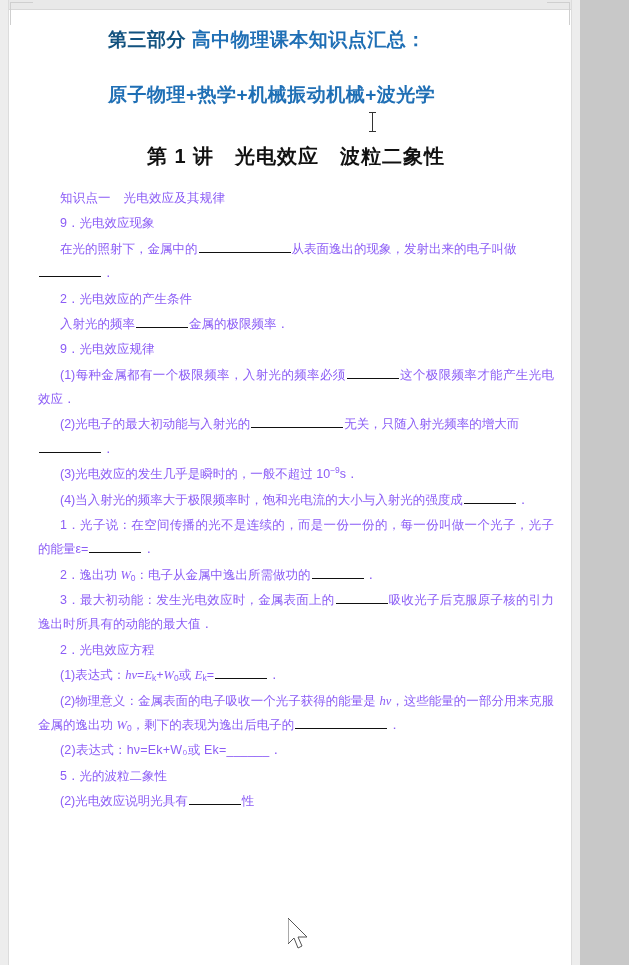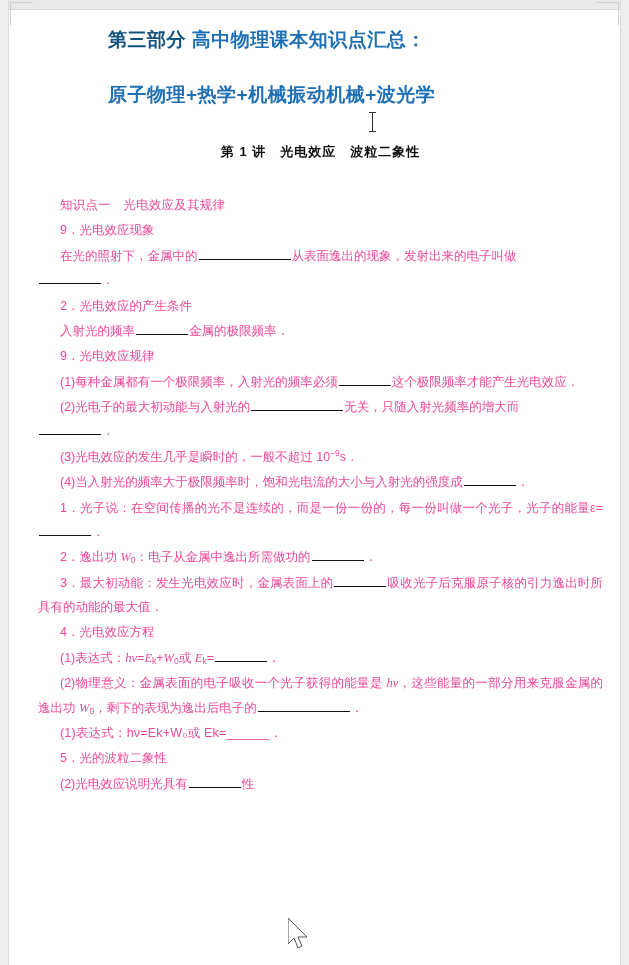--- a/index.html
+++ b/index.html
@@ -8,21 +8,21 @@
     background: #c8c8c8;
   }
   body {
     width: 629px;
     height: 965px;
     overflow: hidden;
     font-family: "Liberation Sans", sans-serif;
   }
   #page {
     position: relative;
-    width: 629px;
+    width: 580px;
     height: 965px;
     background: #ffffff;
     box-sizing: border-box;
     overflow: hidden;
   }
   
   .edge-top {
     position: absolute;
     top: 0; left: 0; right: 0;
     height: 9px;
@@ -70,31 +70,31 @@
   .title-line .seg-dark {
     color: #12527f;
   }
   .title-line.second {
     padding-left: 70px;
     margin-top: 26px;
   }
 
   .subtitle {
     text-align: center;
-    font-size: 13px;
+    font-size: 20px;
     font-weight: bold;
     color: #111;
     margin-top: 34px;
     letter-spacing: 1px;
   }
 
   .body-block {
-    margin-top: 32px;
+    margin-top: 16px;
     font-size: 12.5px;
-    color: #ec4899;
+    color: #8b5cf6;
     line-height: 1.95;
   }
   .p {
     margin: 0 0 1px 0;
     text-align: justify;
   }
   .indent1 { text-indent: 22px; }
   .kp {
     text-indent: 22px;
     letter-spacing: 0.2px;
@@ -192,27 +192,27 @@
 
       <p class="p indent1">(4)当入射光的频率大于极限频率时，饱和光电流的大小与入射光的强度成<span class="blank b-sm"></span>．</p>
 
 
       <p class="p indent1">1．光子说：在空间传播的光不是连续的，而是一份一份的，每一份叫做一个光子，光子的能量ε=<span class="blank b-sm"></span>．</p>
 
       <p class="p indent1">2．逸出功 <span class="ital">W</span><sub>0</sub>：电子从金属中逸出所需做功的<span class="blank b-sm"></span>．</p>
 
       <p class="p indent1">3．最大初动能：发生光电效应时，金属表面上的<span class="blank b-sm"></span>吸收光子后克服原子核的引力逸出时所具有的动能的最大值．</p>
 
-      <p class="p indent1">4．光电效应方程</p>
+      <p class="p indent1">2．光电效应方程</p>
 
       <p class="p indent1">(1)表达式：<span class="ital">hν</span>=<span class="ital">E</span><sub>k</sub>+<span class="ital">W</span><sub>0</sub>或 <span class="ital">E</span><sub>k</sub>=<span class="blank b-sm"></span>．</p>
 
       <p class="p indent1">(2)物理意义：金属表面的电子吸收一个光子获得的能量是 <span class="ital">hν</span>，这些能量的一部分用来克服金属的逸出功 <span class="ital">W</span><sub>0</sub>，剩下的表现为逸出后电子的<span class="blank b-xl"></span>．</p>
 
-      <p class="p kp">(1)表达式：hν=Ek+W₀或 Ek=______．</p>
+      <p class="p kp">(2)表达式：hν=Ek+W₀或 Ek=______．</p>
 
       <p class="p indent1">5．光的波粒二象性</p>
 
 
       <p class="p indent1">(2)光电效应说明光具有<span class="blank b-sm"></span>性</p>
 
     </div>
   </div>
 
   <div class="cursor-ibeam"></div>

